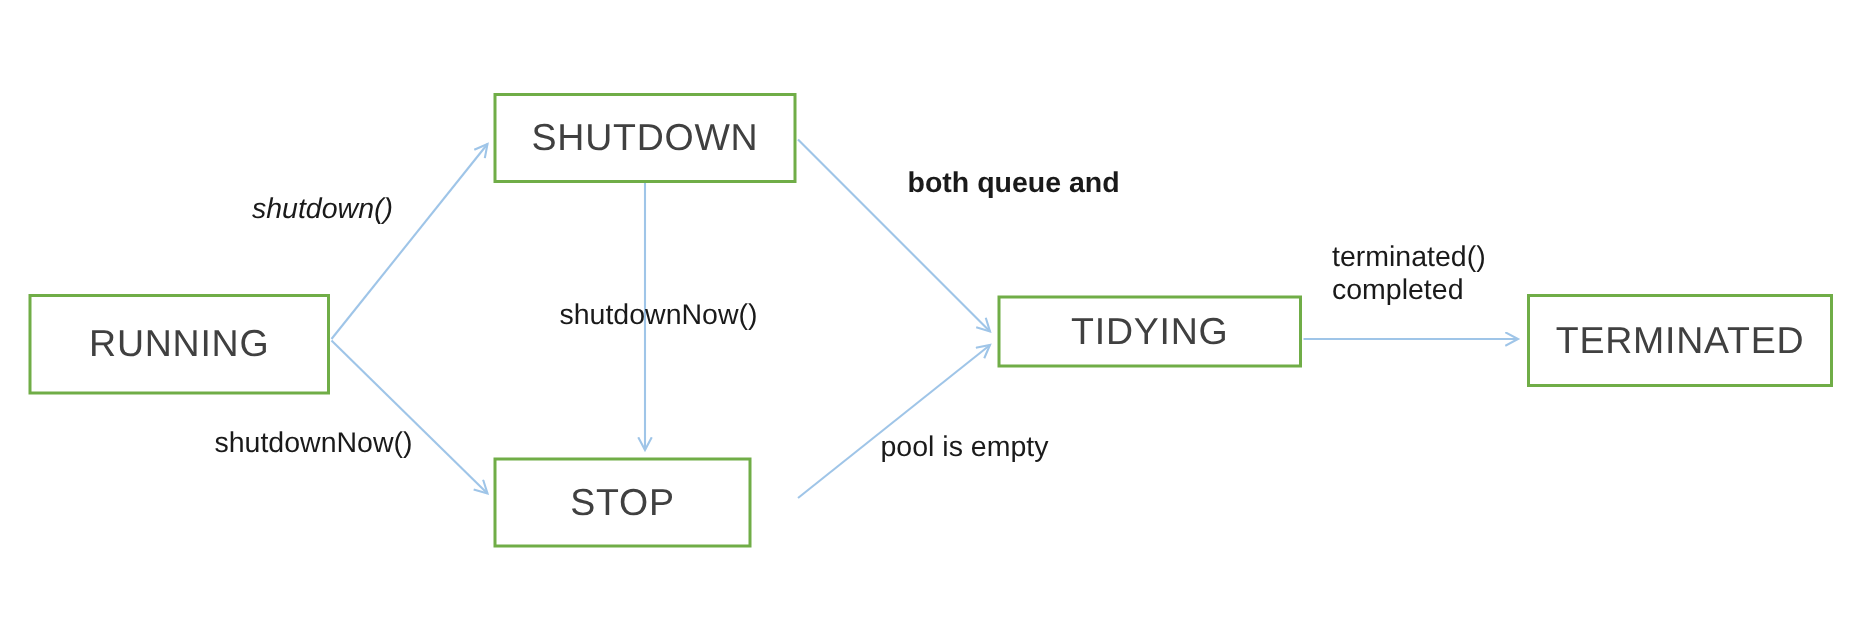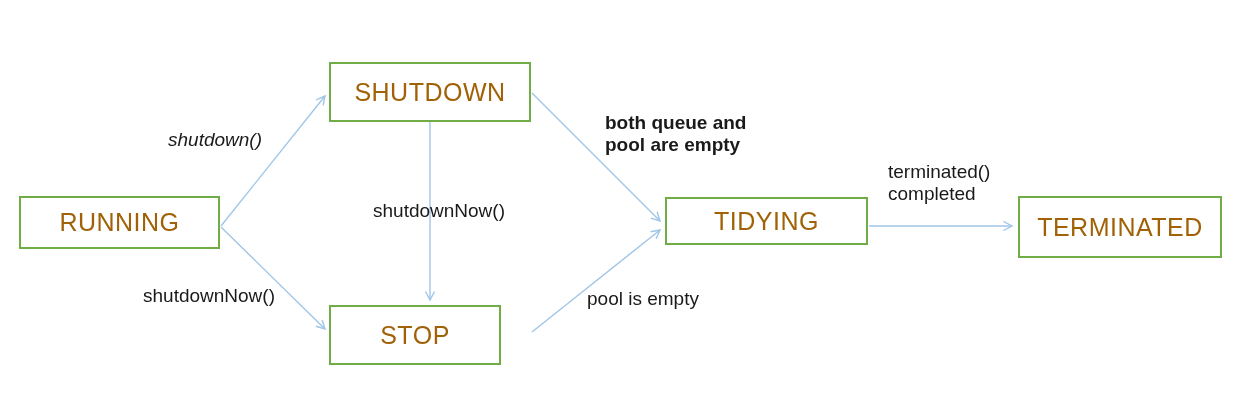--- a/index.html
+++ b/index.html
@@ -20,21 +20,21 @@
   .state-box {
     position: absolute;
     border: 2px solid #70AD47;
     background: #ffffff;
     display: flex;
     align-items: center;
     justify-content: center;
   }
   .state-label {
     font-size: 25px;
-    color: #a16207;
+    color: #404040;
     letter-spacing: 0.5px;
     white-space: nowrap;
   }
   .edge-label {
     position: absolute;
     font-size: 19px;
     line-height: 22px;
     color: #1a1a1a;
     white-space: nowrap;
   }
@@ -51,21 +51,21 @@
       </marker>
     </defs>
     <line x1="221" y1="226" x2="325" y2="96" stroke="#9FC5E8" stroke-width="1.4" marker-end="url(#arrowhead)"></line>
     <line x1="221" y1="227" x2="325" y2="329" stroke="#9FC5E8" stroke-width="1.4" marker-end="url(#arrowhead)"></line>
     <line x1="430" y1="122" x2="430" y2="300" stroke="#9FC5E8" stroke-width="1.4" marker-end="url(#arrowhead)"></line>
     <line x1="532" y1="93" x2="660" y2="221" stroke="#9FC5E8" stroke-width="1.4" marker-end="url(#arrowhead)"></line>
     <line x1="532" y1="332" x2="660" y2="230" stroke="#9FC5E8" stroke-width="1.4" marker-end="url(#arrowhead)"></line>
     <line x1="869" y1="226" x2="1012" y2="226" stroke="#9FC5E8" stroke-width="1.4" marker-end="url(#arrowhead)"></line>
   </svg>
 
-  <div class="state-box" style="left:19px; top:196px; width:201px; height:53px;">
+  <div class="state-box" style="left:19px; top:196px; width:201px; height:67px;">
     <span class="state-label">RUNNING</span>
   </div>
 
   <div class="state-box" style="left:329px; top:62px; width:202px; height:60px;">
     <span class="state-label">SHUTDOWN</span>
   </div>
 
   <div class="state-box" style="left:329px; top:305px; width:172px; height:60px;">
     <span class="state-label">STOP</span>
   </div>
@@ -85,21 +85,20 @@
   <div class="edge-label" style="left:143px; top:285px;">
     <div>shutdownNow()</div>
   </div>
 
   <div class="edge-label" style="left:373px; top:200px;">
     <div>shutdownNow()</div>
   </div>
 
   <div class="edge-label" style="left:605px; top:112px;font-weight:bold;">
     <div>both queue and</div>
-    <div>pool are empty</div>
   </div>
 
   <div class="edge-label" style="left:587px; top:288px;">
     <div>pool is empty</div>
   </div>
 
   <div class="edge-label" style="left:888px; top:161px;">
     <div>terminated()</div>
     <div>completed</div>
   </div>

